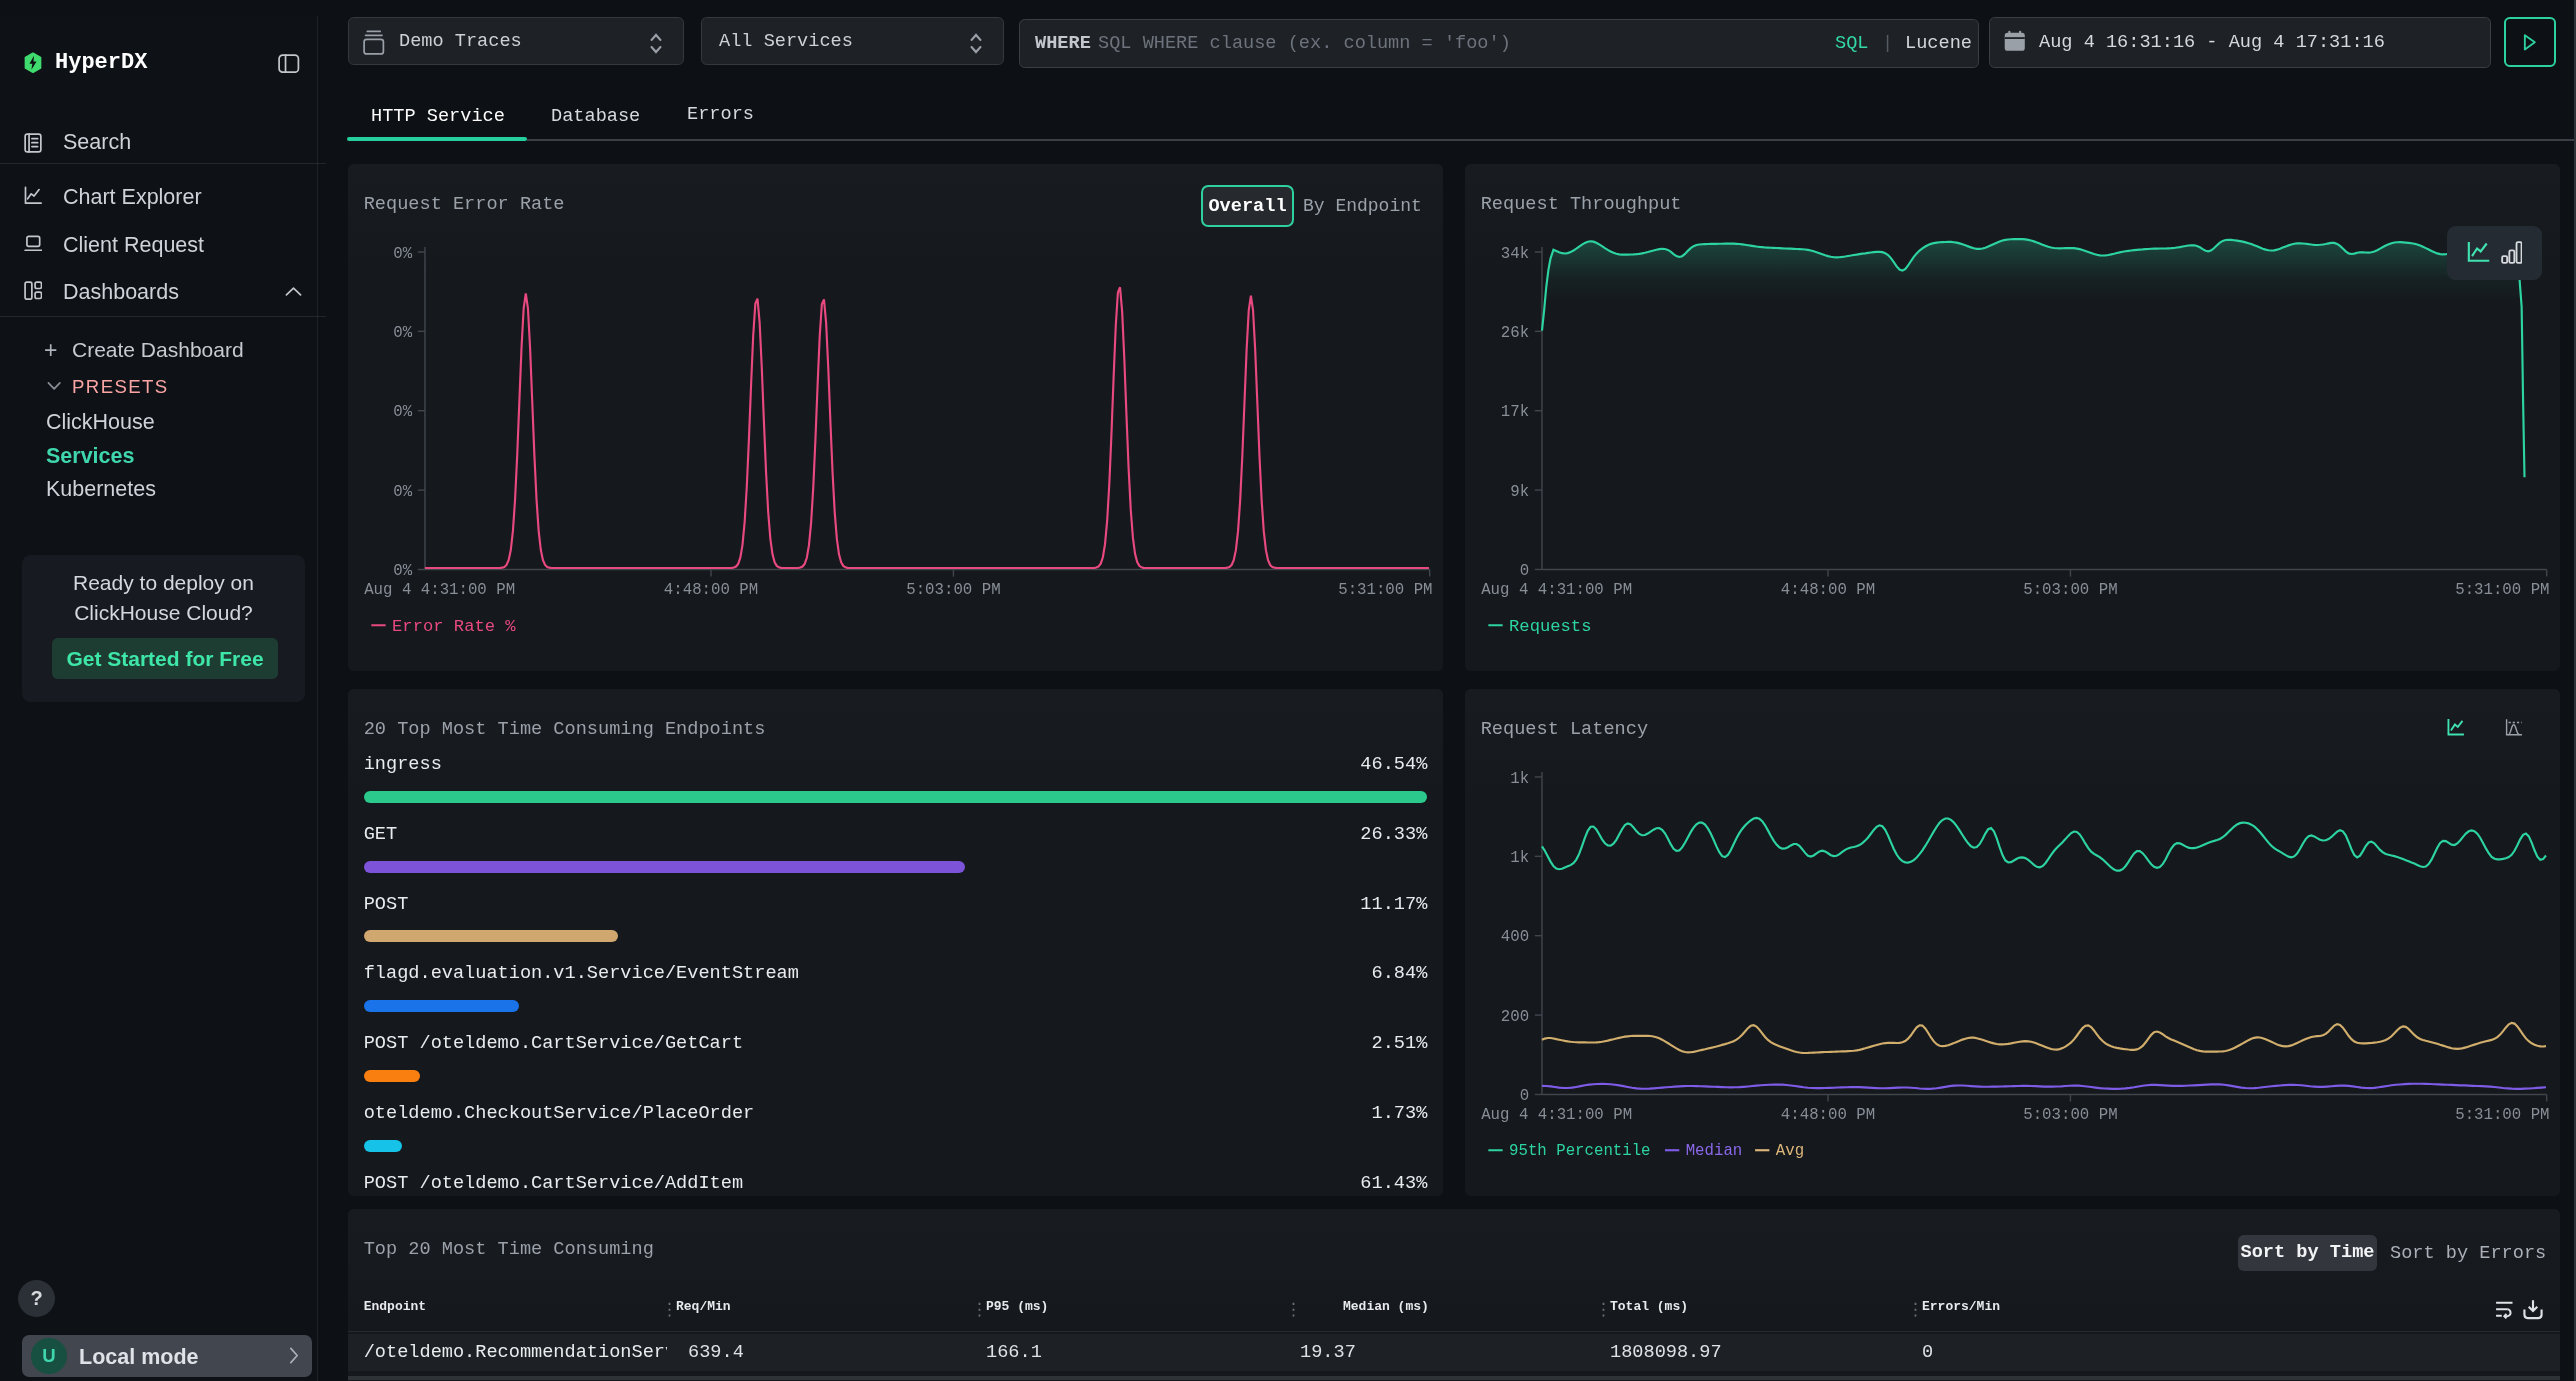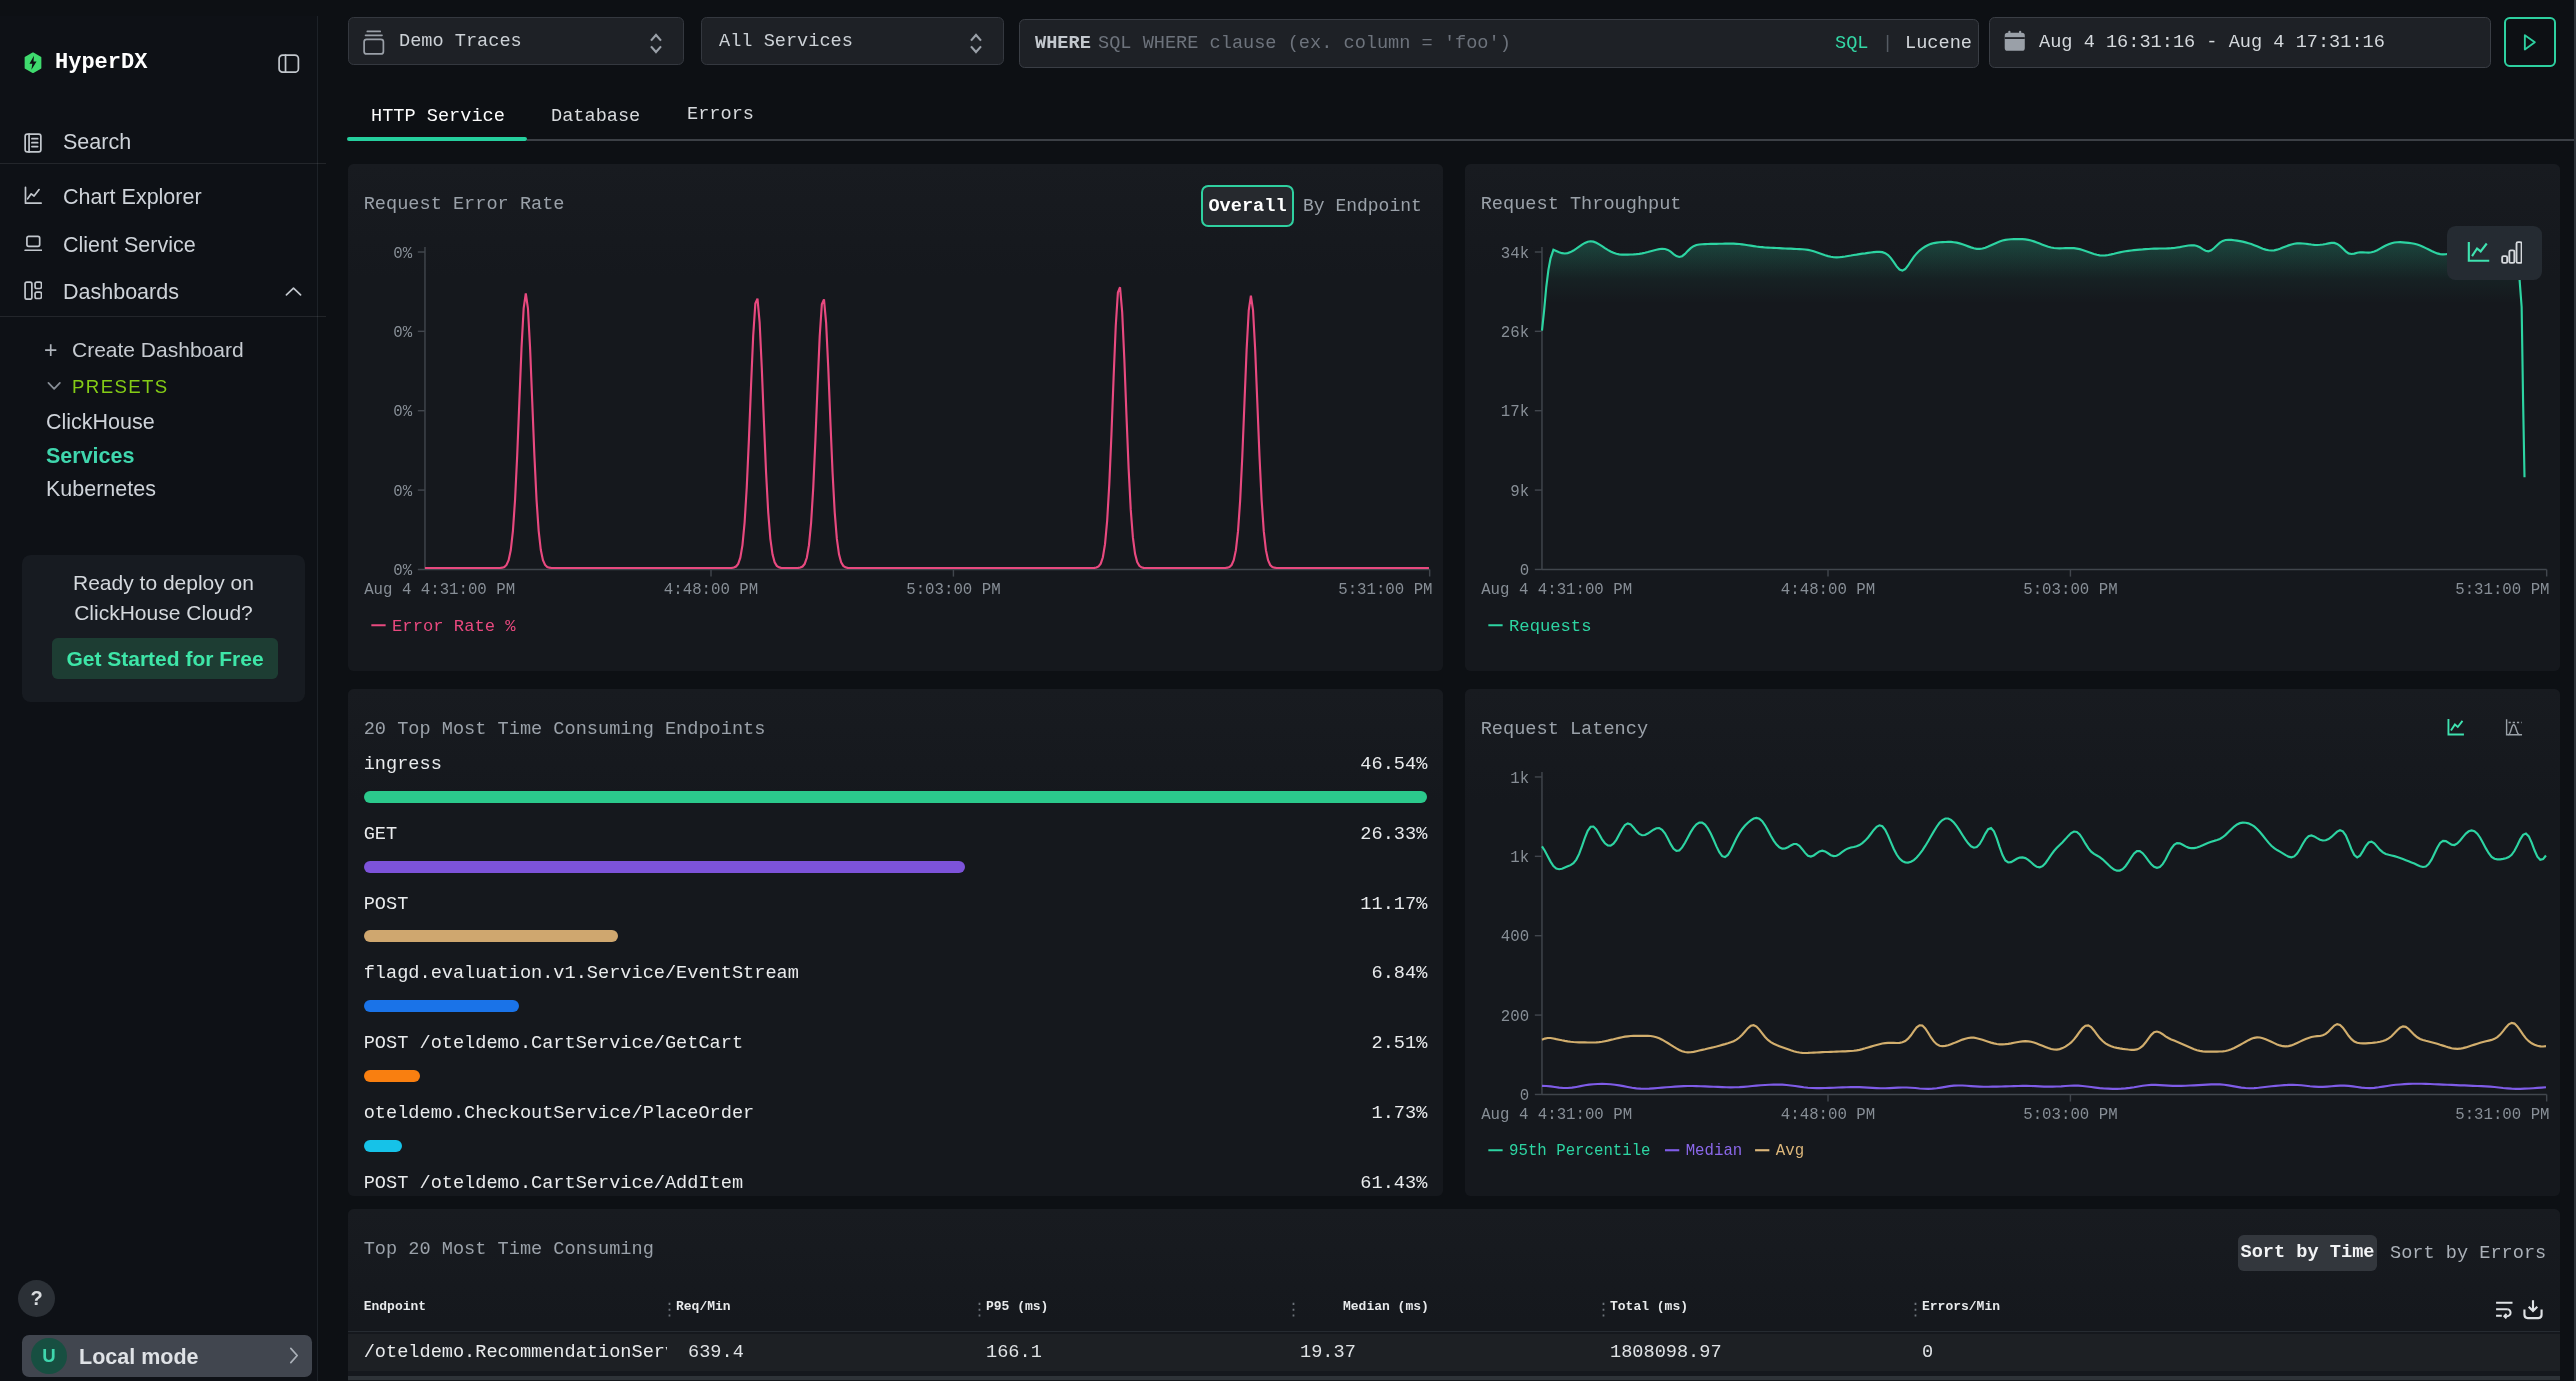--- a/index.html
+++ b/index.html
@@ -55,40 +55,40 @@
   <svg class="abs icon" style="left:23.6px;top:170px" width="18" height="18.6" viewBox="0 0 25 26">
     <path d="M2 2 L2 24 L24 24"></path>
         <path d="M5 18 L10 11 L14 14 L21 5"></path>
   </svg>
   <div class="abs navtxt" style="left:63px;top:169px;">Chart Explorer</div>
 
   <svg class="abs icon" style="left:23.6px;top:219px" width="18.6" height="17" viewBox="0 0 26 24">
     <rect x="4" y="2" width="18" height="14" rx="2.5"></rect>
         <path d="M1.5 21.5 L24.5 21.5"></path>
   </svg>
-  <div class="abs navtxt" style="left:63px;top:217px;">Client Service</div>
+  <div class="abs navtxt" style="left:63px;top:217px;">Client Request</div>
 
   <svg class="abs icon" style="left:23.6px;top:265px" width="18.6" height="19.3" viewBox="0 0 26 27">
     <rect x="1.5" y="1.5" width="9.5" height="24" rx="2.5"></rect>
     <rect x="15.5" y="1.5" width="9" height="9" rx="2.5"></rect>
     <rect x="15.5" y="15.5" width="9" height="9" rx="2.5"></rect>
   </svg>
   <div class="abs navtxt" style="left:63px;top:264px;">Dashboards</div>
   <svg class="abs icon" style="left:285px;top:270px" width="17" height="10.7" viewBox="0 0 24 15">
         <path d="M2 12.5 L12 3 L22 12.5"></path>
       </svg>
   <div class="divider" style="top:300px"></div>
 
   <div class="abs" style="left:44px;top:321px;font-size:23px;color:#aeb4bb;">+</div>
   <div class="abs navtxt" style="left:72px;top:322px;font-size:21px;color:#c6cbd1;">Create Dashboard</div>
 
   <svg class="abs icon" style="left:47px;top:365px;stroke:#878e96" width="14.3" height="9.3" viewBox="0 0 20 13">
         <path d="M2 2.5 L10 11 L18 2.5"></path>
       </svg>
-  <div class="abs" style="left:72px;top:360px;font-size:18.6px;letter-spacing:1.4px;color:#84cc16;">PRESETS</div>
+  <div class="abs" style="left:72px;top:360px;font-size:18.6px;letter-spacing:1.4px;color:#fca5a5;">PRESETS</div>
 
   <div class="abs navtxt" style="left:46px;top:394px;">ClickHouse</div>
   <div class="abs navtxt" style="left:46px;top:428px;color:#3fd6ad;font-weight:bold;">Services</div>
   <div class="abs navtxt" style="left:46px;top:461px;">Kubernetes</div>
 
   <div class="abs" style="left:22px;top:539px;width:283px;height:147px;background:#171b21;border-radius:8.6px;"></div>
   <div class="abs" style="left:22px;top:552px;width:283px;text-align:center;font-size:21px;color:#d4d8dd;line-height:30px;">Ready to deploy on<br>ClickHouse Cloud?</div>
   <div class="abs" style="left:52px;top:622px;width:226px;height:41px;background:#1d3d33;border-radius:5.7px;text-align:center;line-height:41px;font-weight:bold;font-size:21px;color:#3ee6a8;">Get Started for Free</div>
 
   <div class="abs" style="left:18px;top:1264px;width:37px;height:37px;border-radius:50%;background:#2b3036;text-align:center;line-height:37px;font-size:20px;font-weight:bold;color:#d8dbde;">?</div>

